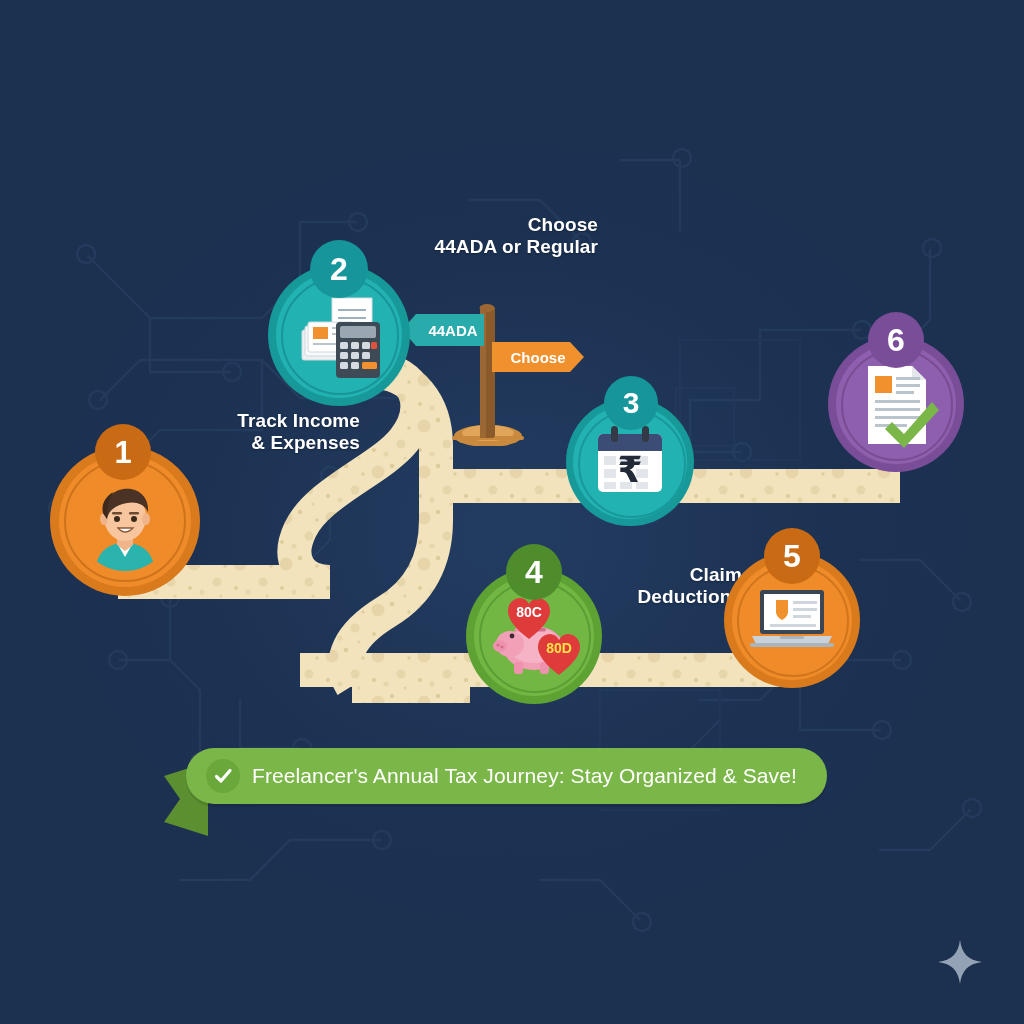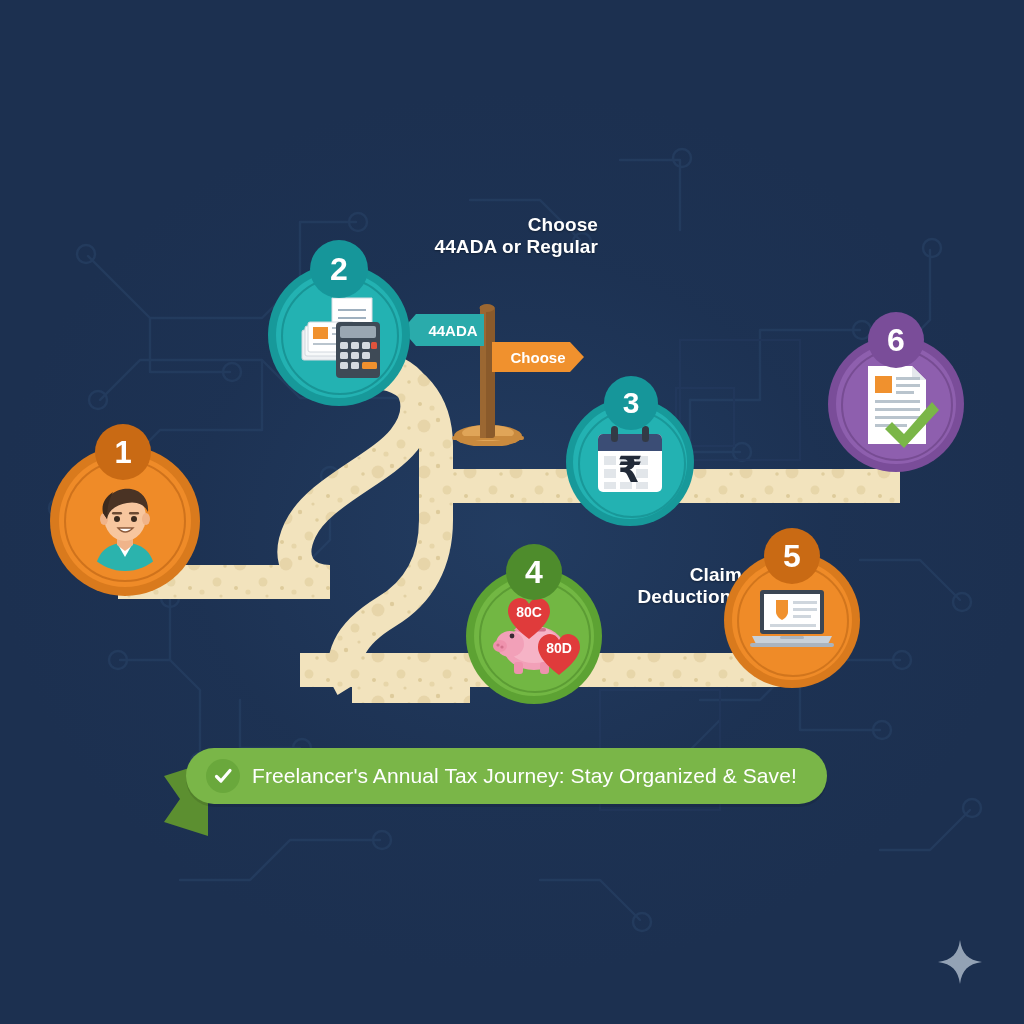--- a/index.html
+++ b/index.html
@@ -228,20 +228,22 @@
         <rect x="50" y="33" width="10" height="2.6" rx="1.3" fill="#6b4a33"></rect>
 
         <circle cx="38" cy="40" r="3" fill="#3a2a1e"></circle>
         <circle cx="55" cy="40" r="3" fill="#3a2a1e"></circle>
 
         <path d="M39 49 q7 8 15 0 z" fill="#ffffff" stroke="#8c5a3a" stroke-width="1.4"></path>
       </svg>
     </div>
     <div class="badge" style="left:45px;top:-22px;width:56px;height:56px;background:#c96a14;font-size:31px;">1</div>
   </div>
+  <div class="label" style="left:150px;top:410px;width:210px;font-size:19px;">Track Income
+&amp; Expenses</div>
 
   <div class="node" style="left:268px;top:264px;width:142px;height:142px;">
     <div class="ring" style="width:142px;height:142px;background:#17999a;"></div>
     <div class="ring-inner" style="left:8px;top:8px;width:126px;height:126px;background:#23b2b2;"></div>
     <div class="ring-line" style="left:13px;top:13px;width:114px;height:114px;border:2px solid rgba(13,120,122,.5);"></div>
     <div class="node-icon" style="position:absolute;left:24px;top:24px;width:94px;height:94px;">
       <svg viewBox="0 0 94 94" width="94" height="94">
 
         <path d="M40 10 h40 v44 l-5 4 l-5 -4 l-5 4 l-5 -4 l-5 4 l-5 -4 l-5 4 l-5 -4 z" fill="#ffffff" stroke="#d8dde2" stroke-width="1"></path>
         <g stroke="#9fb0bf" stroke-width="2">
@@ -342,21 +344,21 @@
       <svg viewBox="0 0 46 44" width="46" height="44">
         <path d="M23 43 C6 30 2 21 2 15 C2 7 8 2 14 2 C18 2 21 4 23 8 C25 4 28 2 32 2 C38 2 44 7 44 15 C44 21 40 30 23 43 Z" fill="#e03b3b"></path>
       </svg>
       <div style="position:absolute;left:0;top:8px;width:46px;text-align:center;color:#fff;font-weight:bold;font-size:14px;">80C</div>
     </div>
 
     <div style="position:absolute;left:70px;top:64px;width:46px;height:44px;">
       <svg viewBox="0 0 46 44" width="46" height="44">
         <path d="M23 43 C6 30 2 21 2 15 C2 7 8 2 14 2 C18 2 21 4 23 8 C25 4 28 2 32 2 C38 2 44 7 44 15 C44 21 40 30 23 43 Z" fill="#e03b3b"></path>
       </svg>
-      <div style="position:absolute;left:0;top:8px;width:46px;text-align:center;color:#ffffff;font-weight:bold;font-size:14px;">80D</div>
+      <div style="position:absolute;left:0;top:8px;width:46px;text-align:center;color:#fde047;font-weight:bold;font-size:14px;">80D</div>
     </div>
     <div class="badge" style="left:40px;top:-24px;width:56px;height:56px;background:#4e8c2c;font-size:32px;">4</div>
   </div>
   <div class="label" style="left:582px;top:564px;width:160px;font-size:19px;">Claim
 Deductions</div>
 
   <div class="node" style="left:724px;top:552px;width:136px;height:136px;">
     <div class="ring" style="width:136px;height:136px;background:#d97a1d;"></div>
     <div class="ring-inner" style="left:8px;top:8px;width:120px;height:120px;background:#ef8b28;"></div>
     <div class="ring-line" style="left:13px;top:13px;width:108px;height:108px;border:2px solid rgba(180,95,18,.5);"></div>

